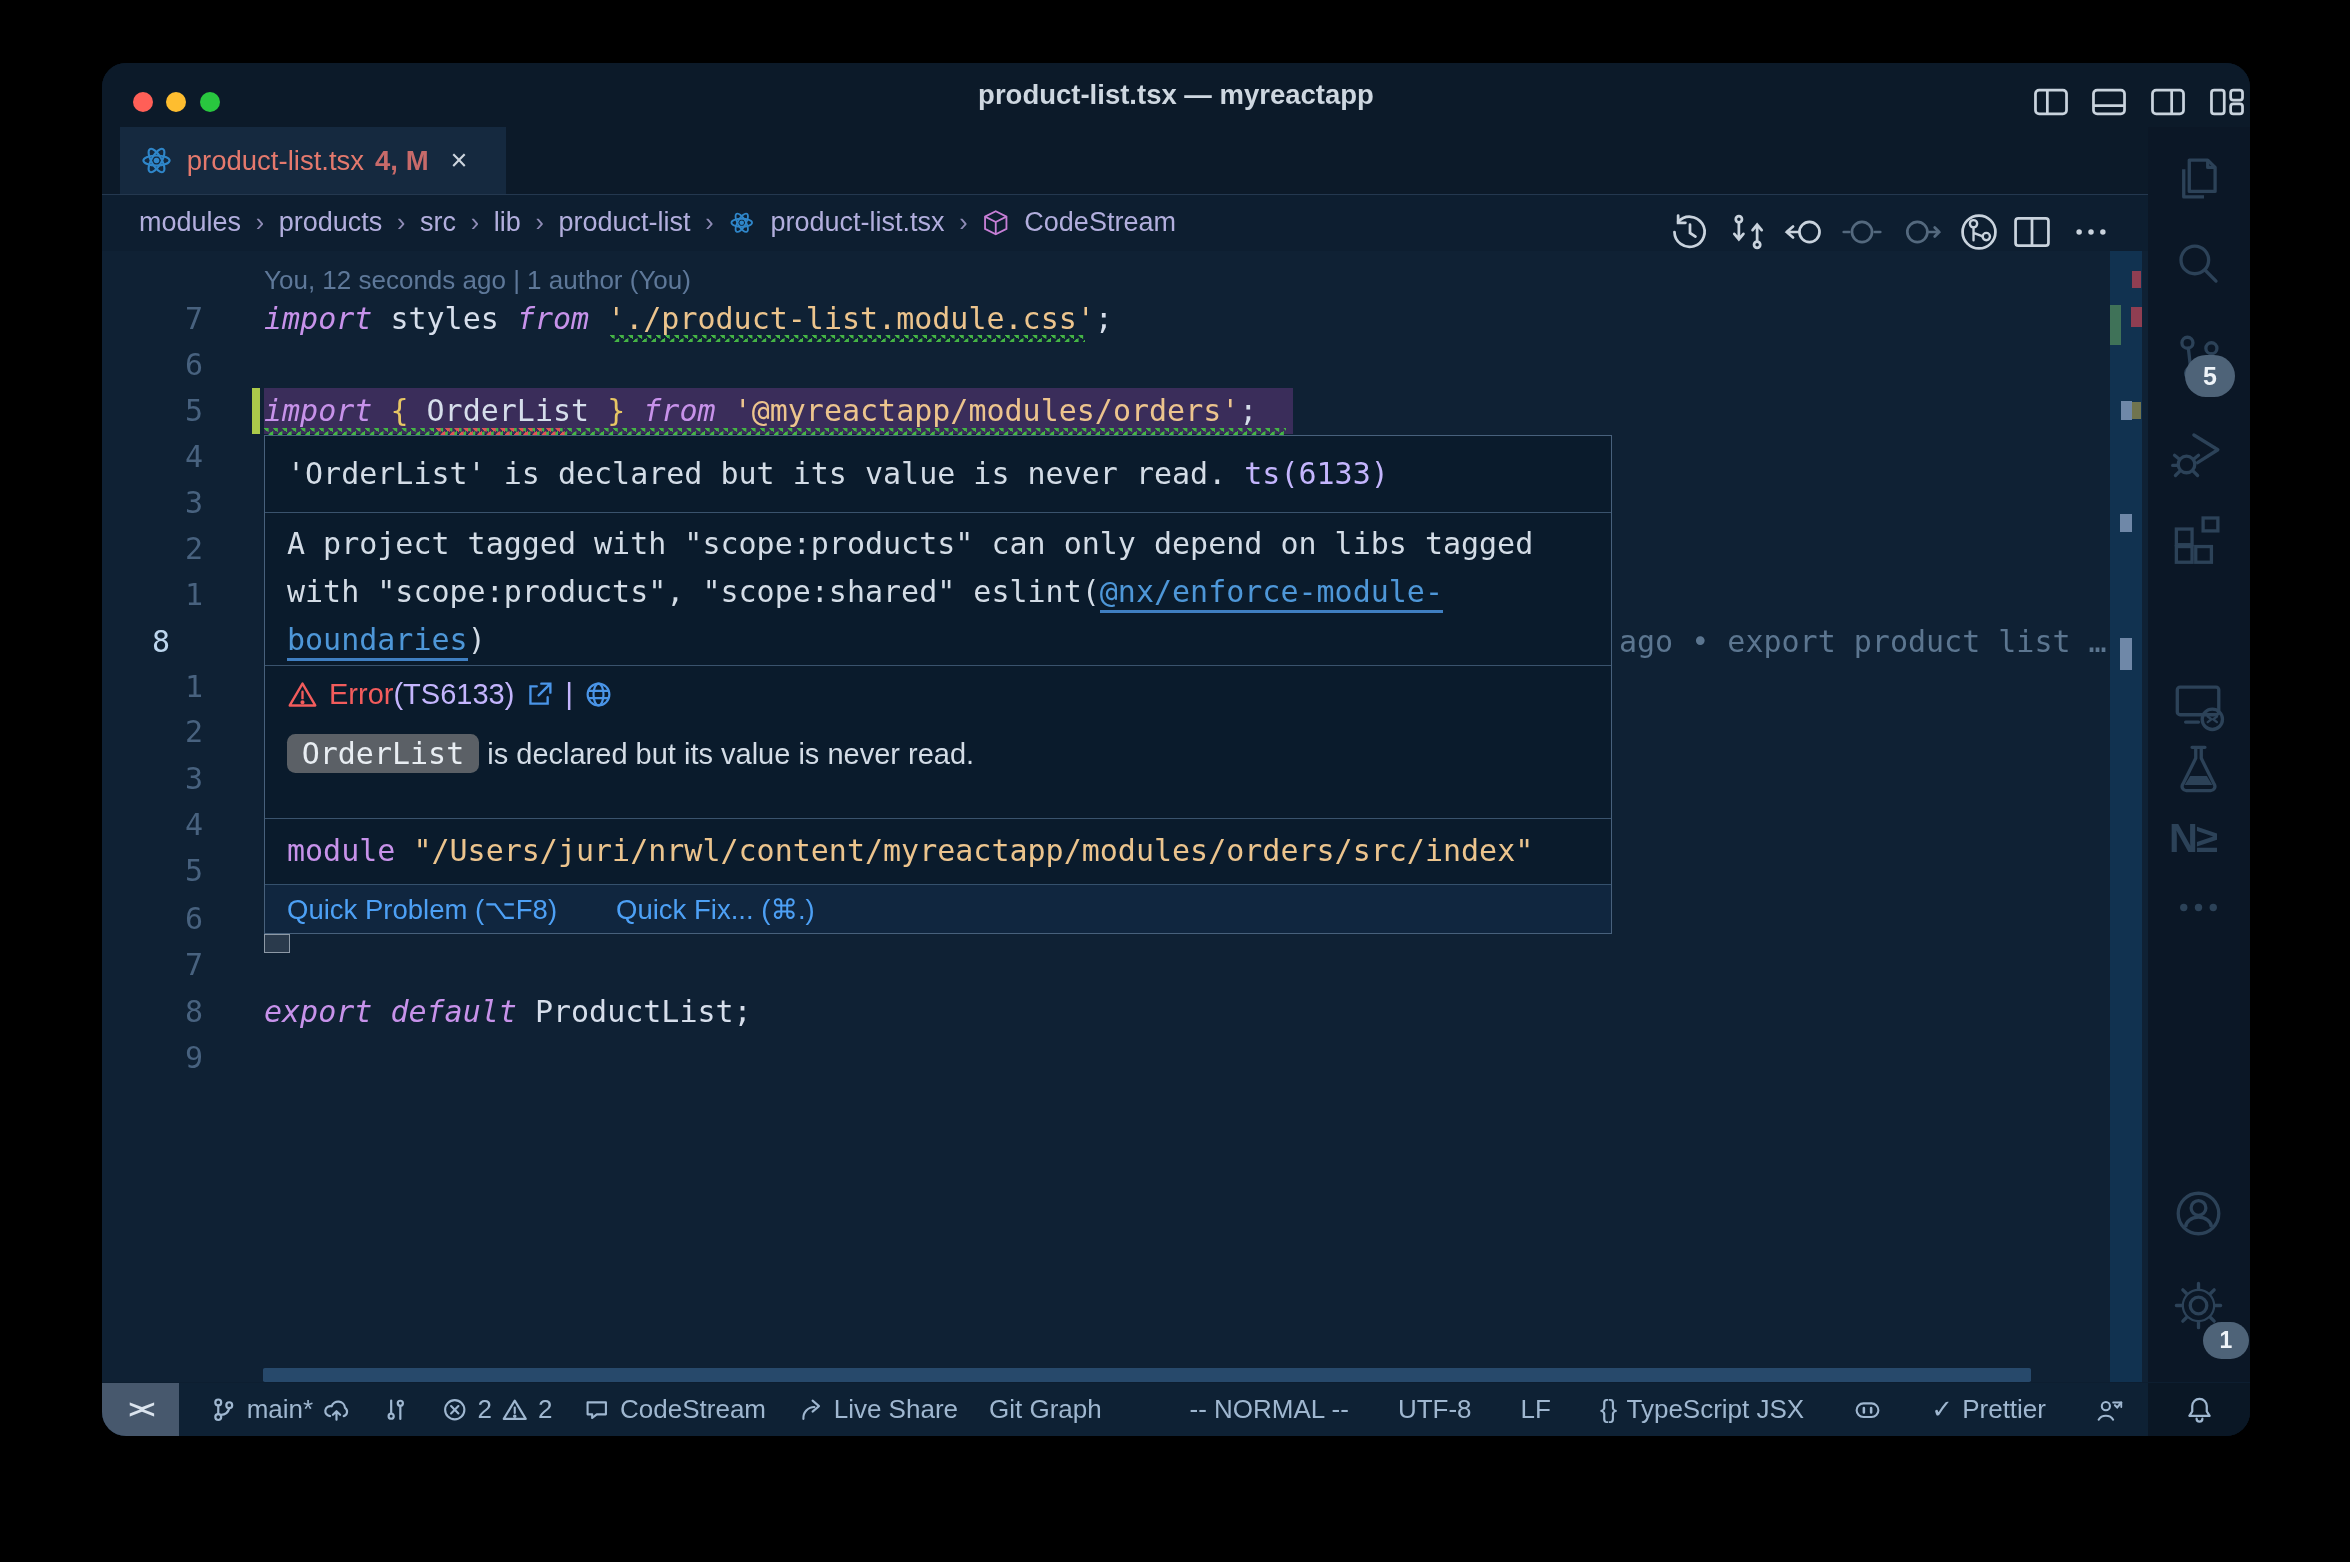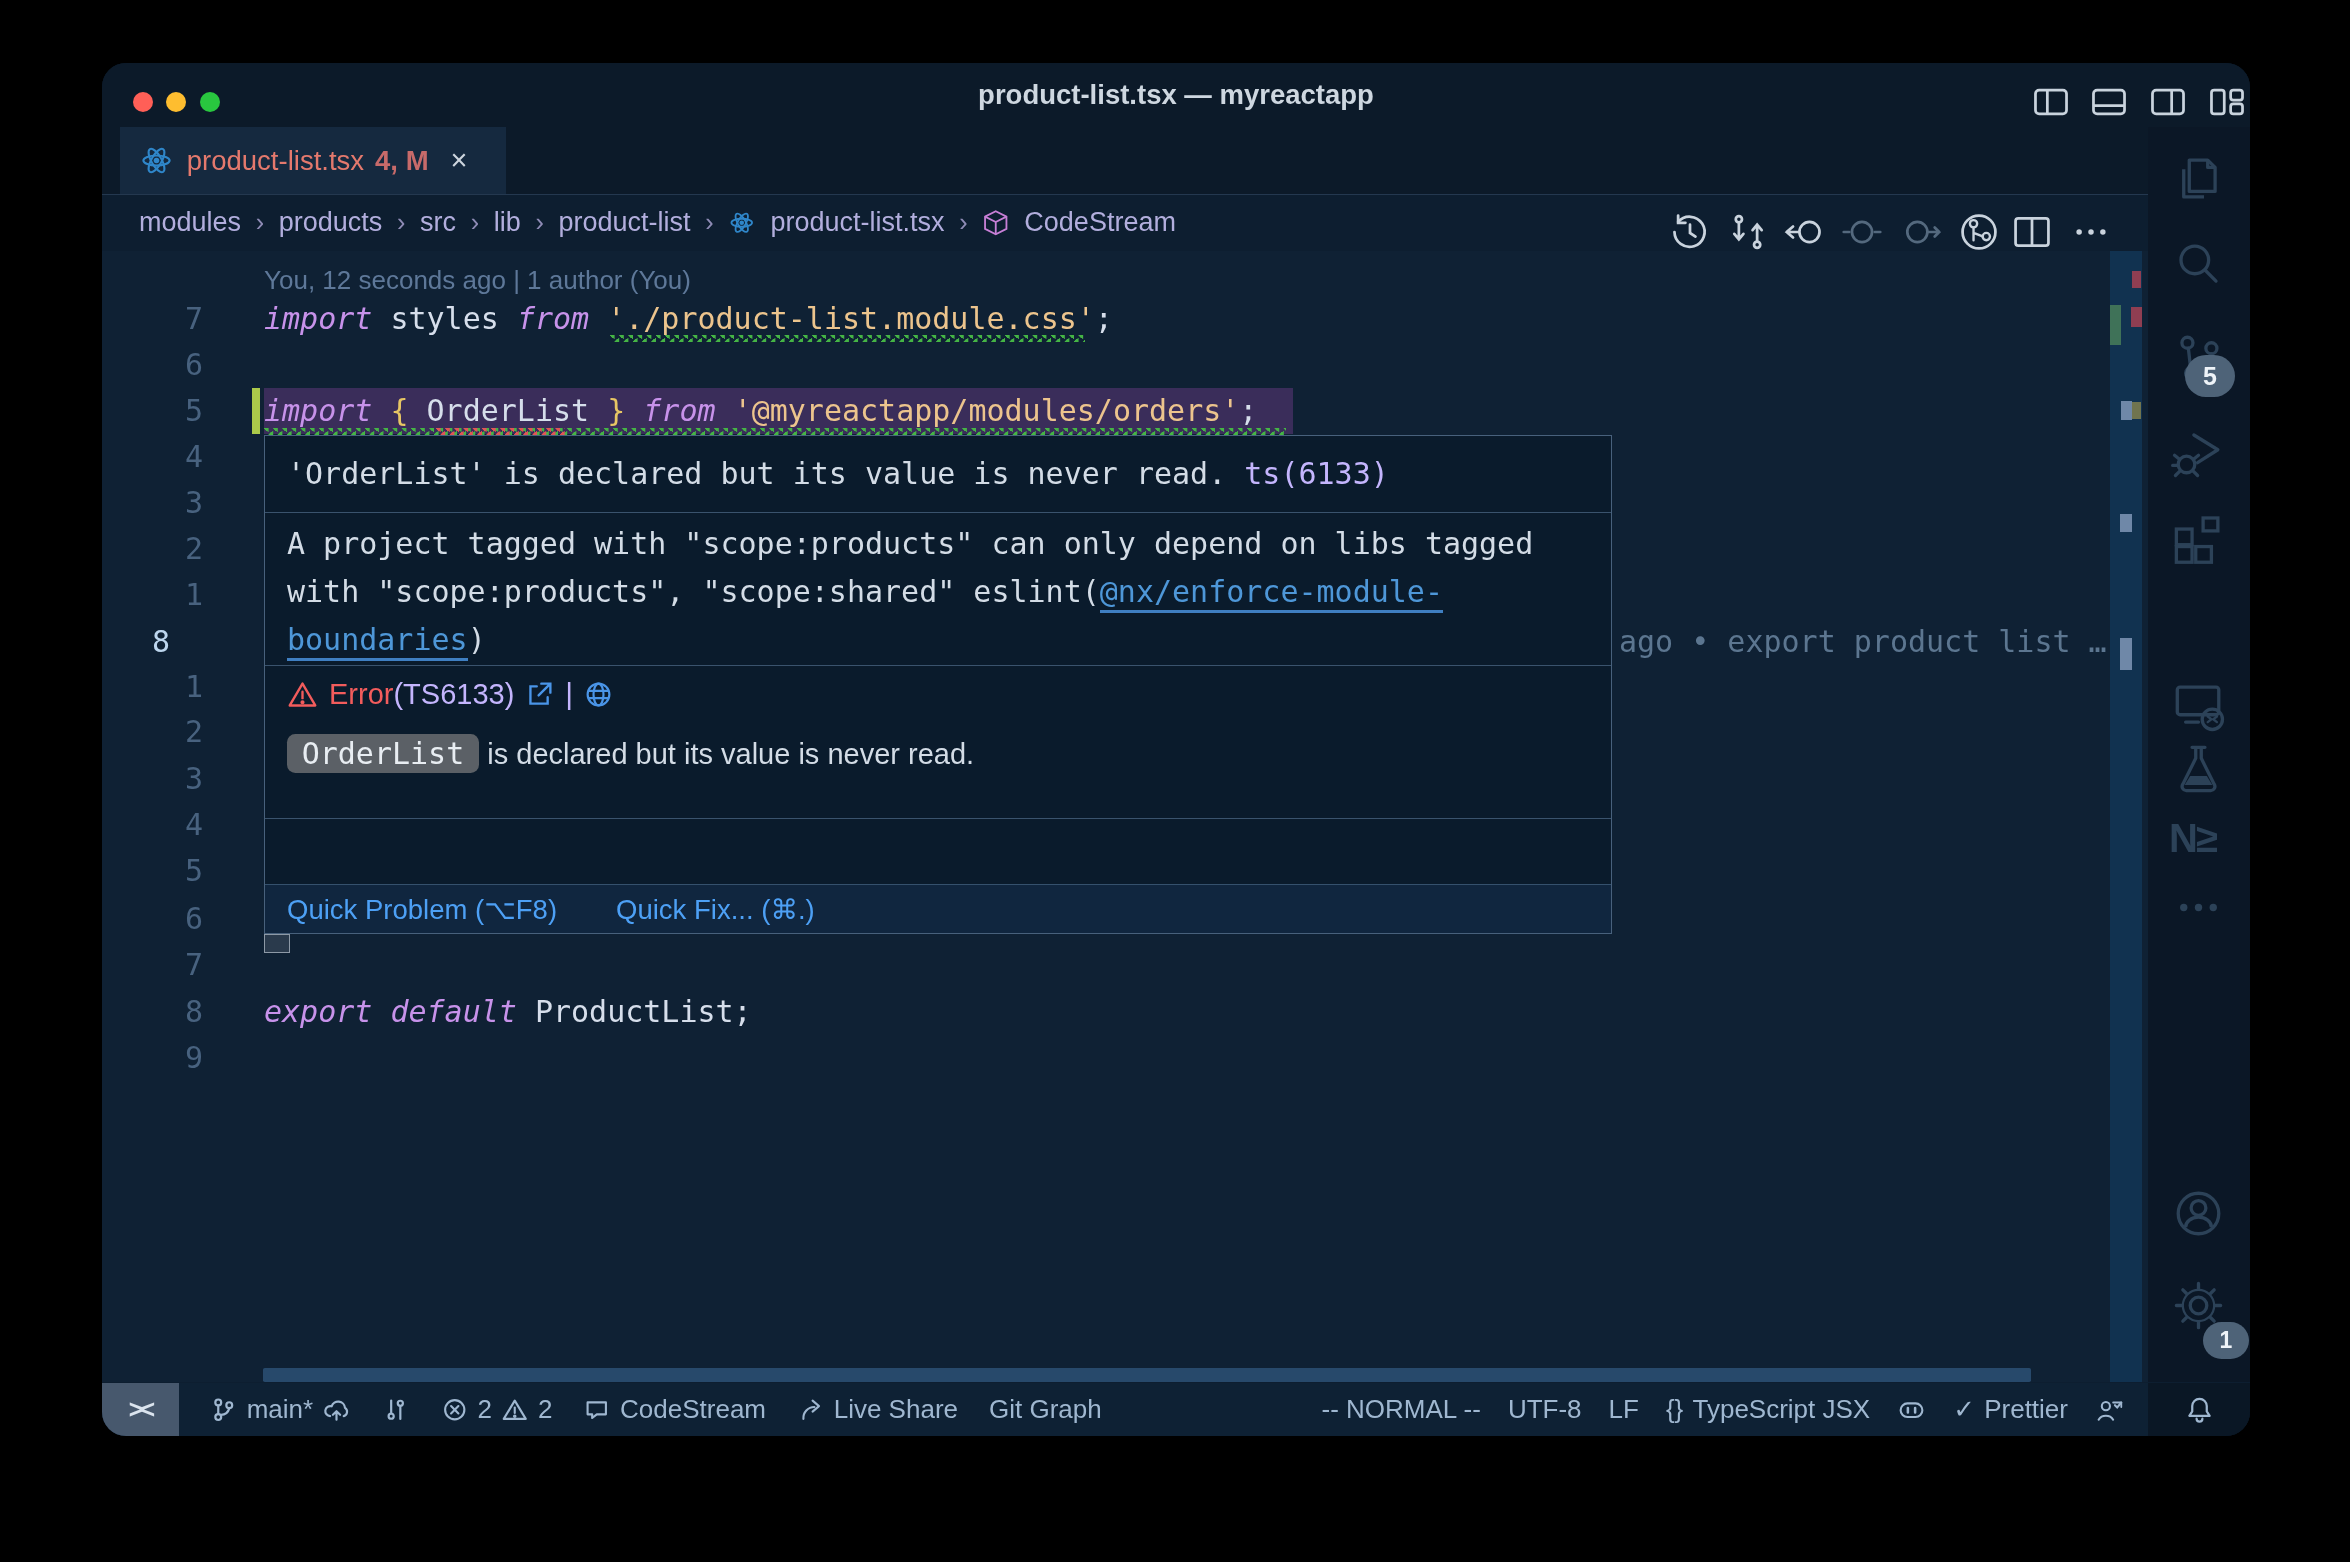--- a/index.html
+++ b/index.html
@@ -68,21 +68,21 @@
   .activitybar{position:absolute;left:2046px;top:64px;width:102px;height:1255px;background:#0b1726;}
   .ab-ico{position:absolute;left:2067px;width:59px;height:59px;color:#2c4258;}
   .badge{position:absolute;background:#4e6378;color:#eef3f8;border-radius:22px;text-align:center;
          font-weight:700;font-size:25px;z-index:3;}
   .nxlogo{position:absolute;left:2067px;width:66px;height:59px;color:#2c4258;font-weight:700;font-size:40px;
           line-height:59px;letter-spacing:-1.8px;}
   
   .statusbar{position:absolute;left:0;top:1320px;width:2046px;height:53px;background:#0e2134;
              color:#9fb7d0;font-size:26px;display:flex;align-items:center;}
   .sb-left{display:flex;align-items:center;gap:31px;height:100%;}
-  .sb-right{position:absolute;right:24px;top:0;height:100%;display:flex;align-items:center;gap:27px;}
+  .sb-right{position:absolute;right:24px;top:0;height:100%;display:flex;align-items:center;gap:49px;}
   .sb-item{display:flex;align-items:center;gap:9.2px;white-space:nowrap;}
   .remote-btn{width:77px;height:100%;background:#47586d;color:#dbe4ee;display:flex;align-items:center;
               justify-content:center;font-weight:700;font-size:25px;letter-spacing:-2.8px;}
   .corner{position:absolute;left:2046px;top:1320px;width:102px;height:53px;background:#0a1725;
           display:flex;align-items:center;justify-content:center;color:#9fb7d0;}
   svg{display:block;}
 </style>
 </head>
 <body>
 
@@ -303,20 +303,23 @@
               <ellipse cx="16" cy="16" rx="5.5" ry="12"></ellipse>
               <path d="M4.5 12 h23 M4.5 20 h23"></path>
             </svg>
           </span>
     </div>
     <div class="tt-sec" style="top:298px">
       <span class="sym-badge">OrderList</span>
       <span style="font-family:'Liberation Sans',sans-serif;font-size:29px"> is declared but its value is never read.</span>
     </div>
     <div class="tt-div" style="top:382px"></div>
+    <div class="tt-sec" style="top:382px;height:66px;display:flex;align-items:center">
+      <span class="tt-line"><span class="kwu">module</span><span class="str"> "/Users/juri/nrwl/content/myreactapp/modules/orders/src/index"</span></span>
+    </div>
     <div class="tt-actions">
       <span class="tt-action">Quick Problem (⌥F8)</span>
       <span class="tt-action">Quick Fix... (⌘.)</span>
     </div>
   </div>
   <div class="grip"></div>
 
   <div class="hscroll"></div>
 
   <div class="activitybar"></div>

